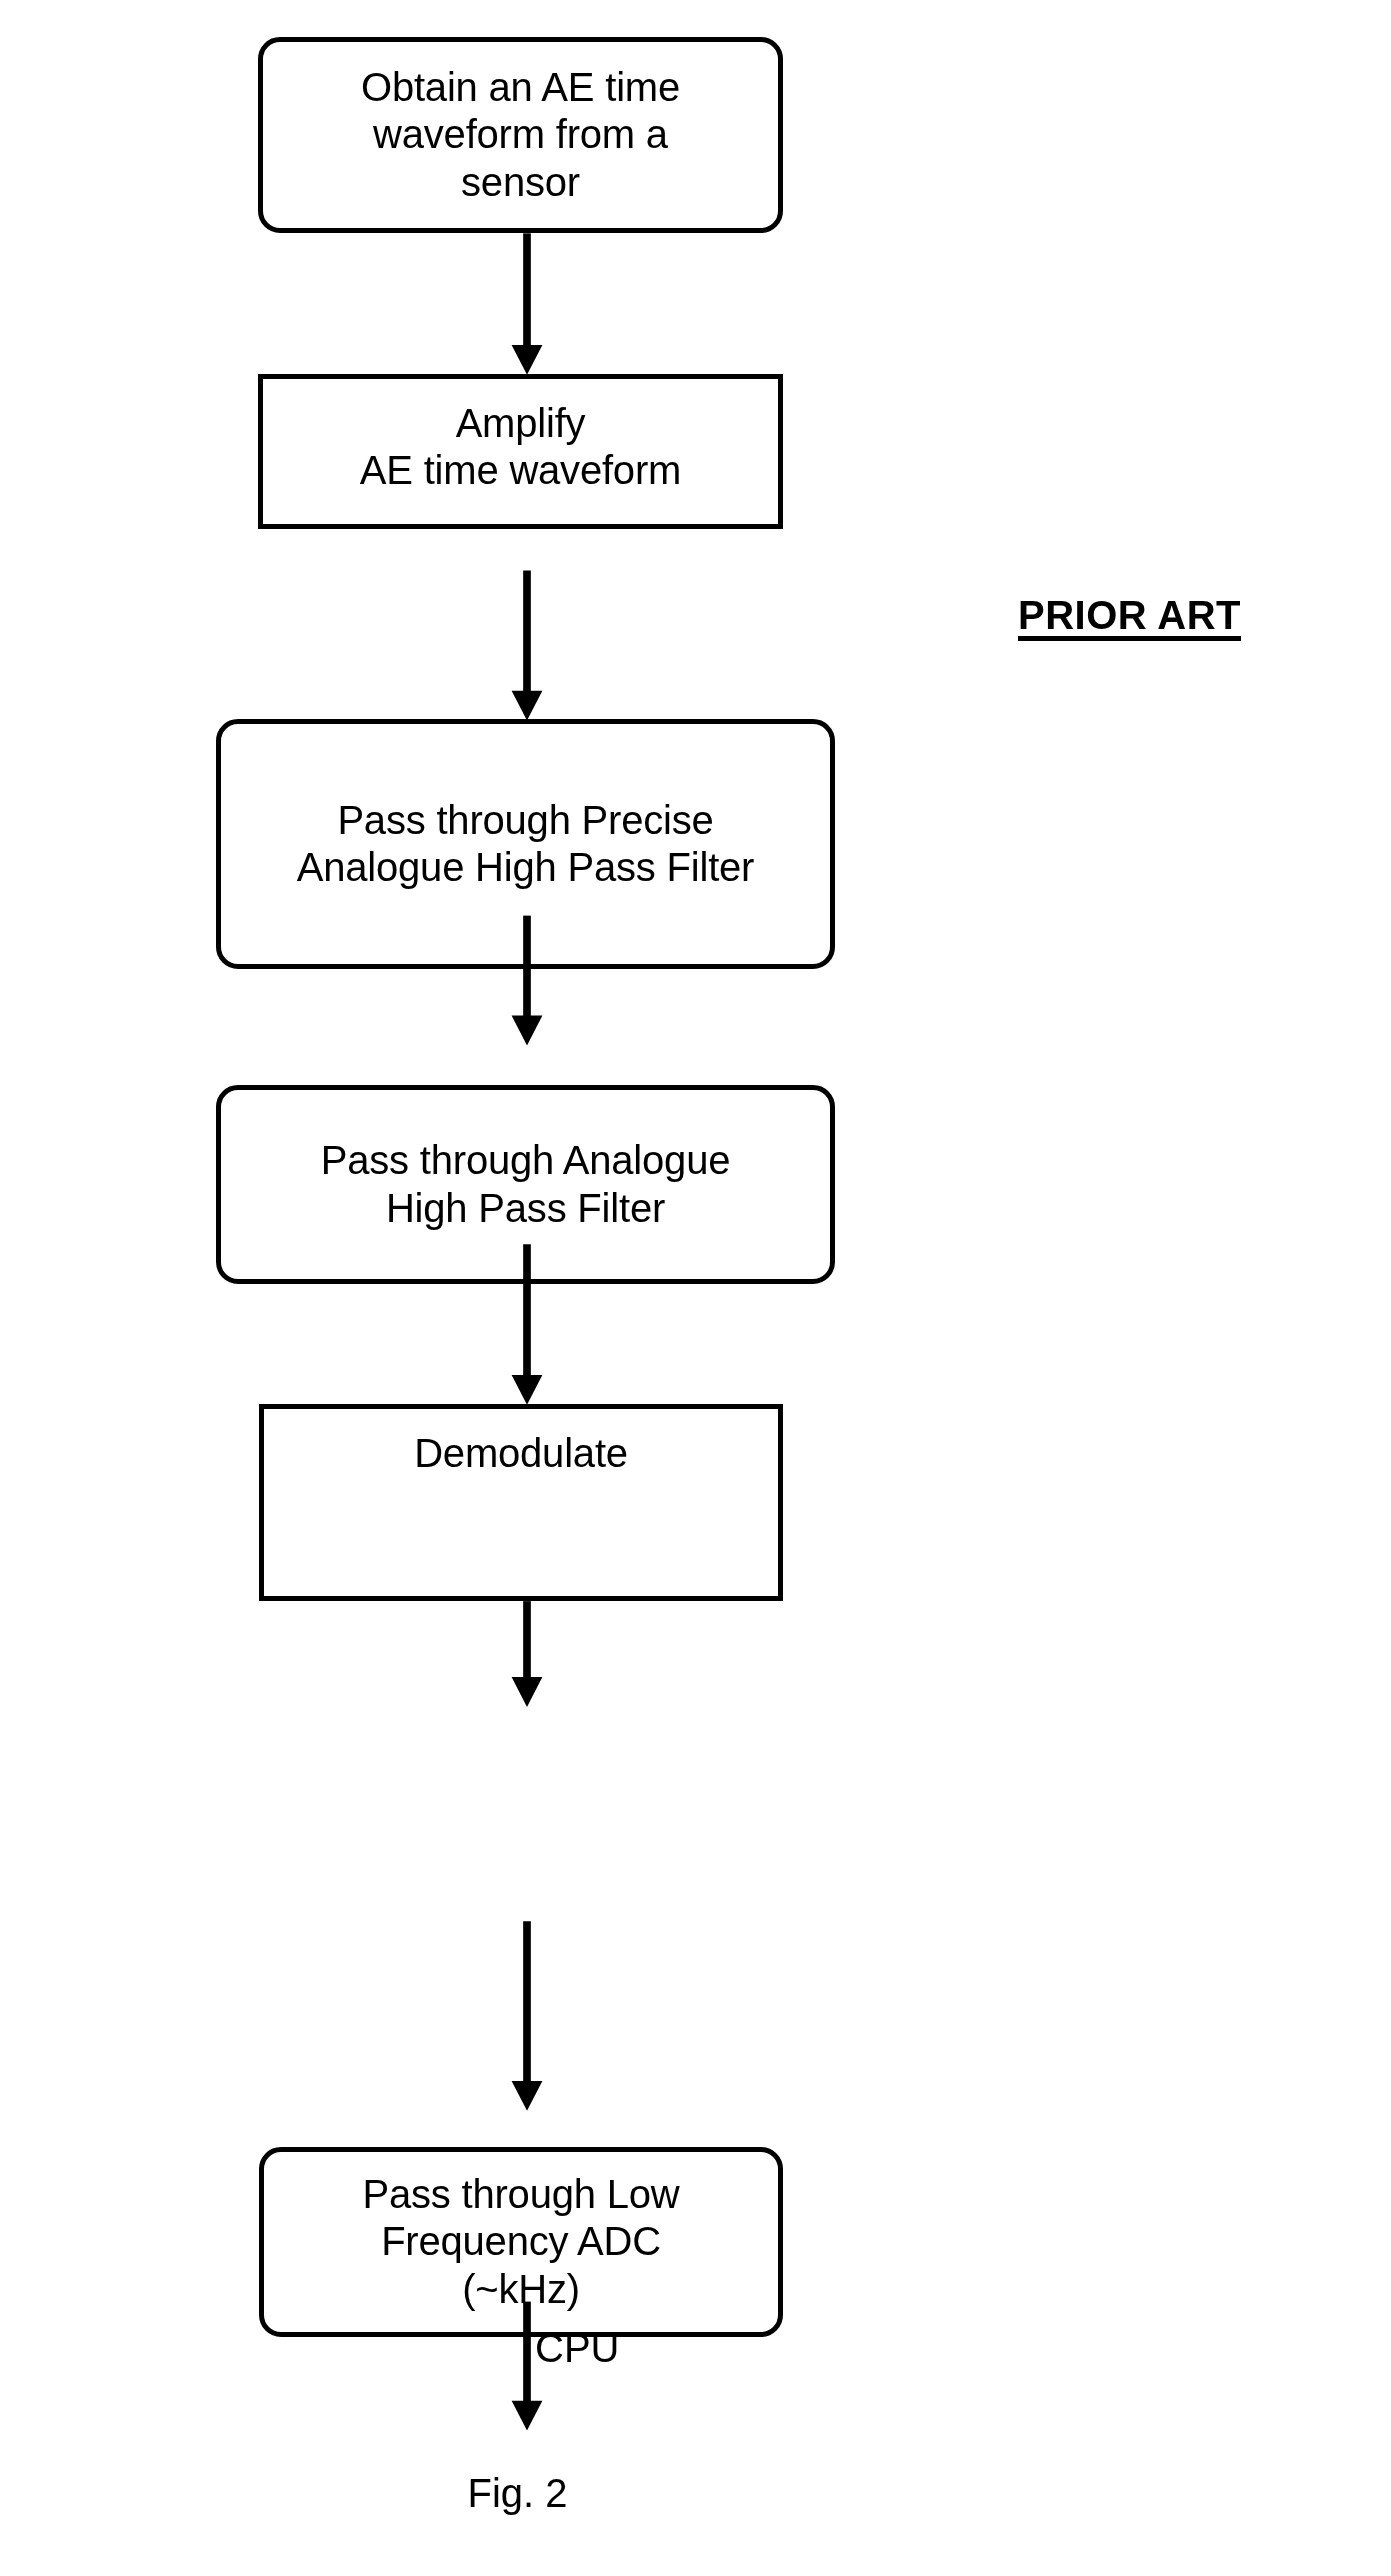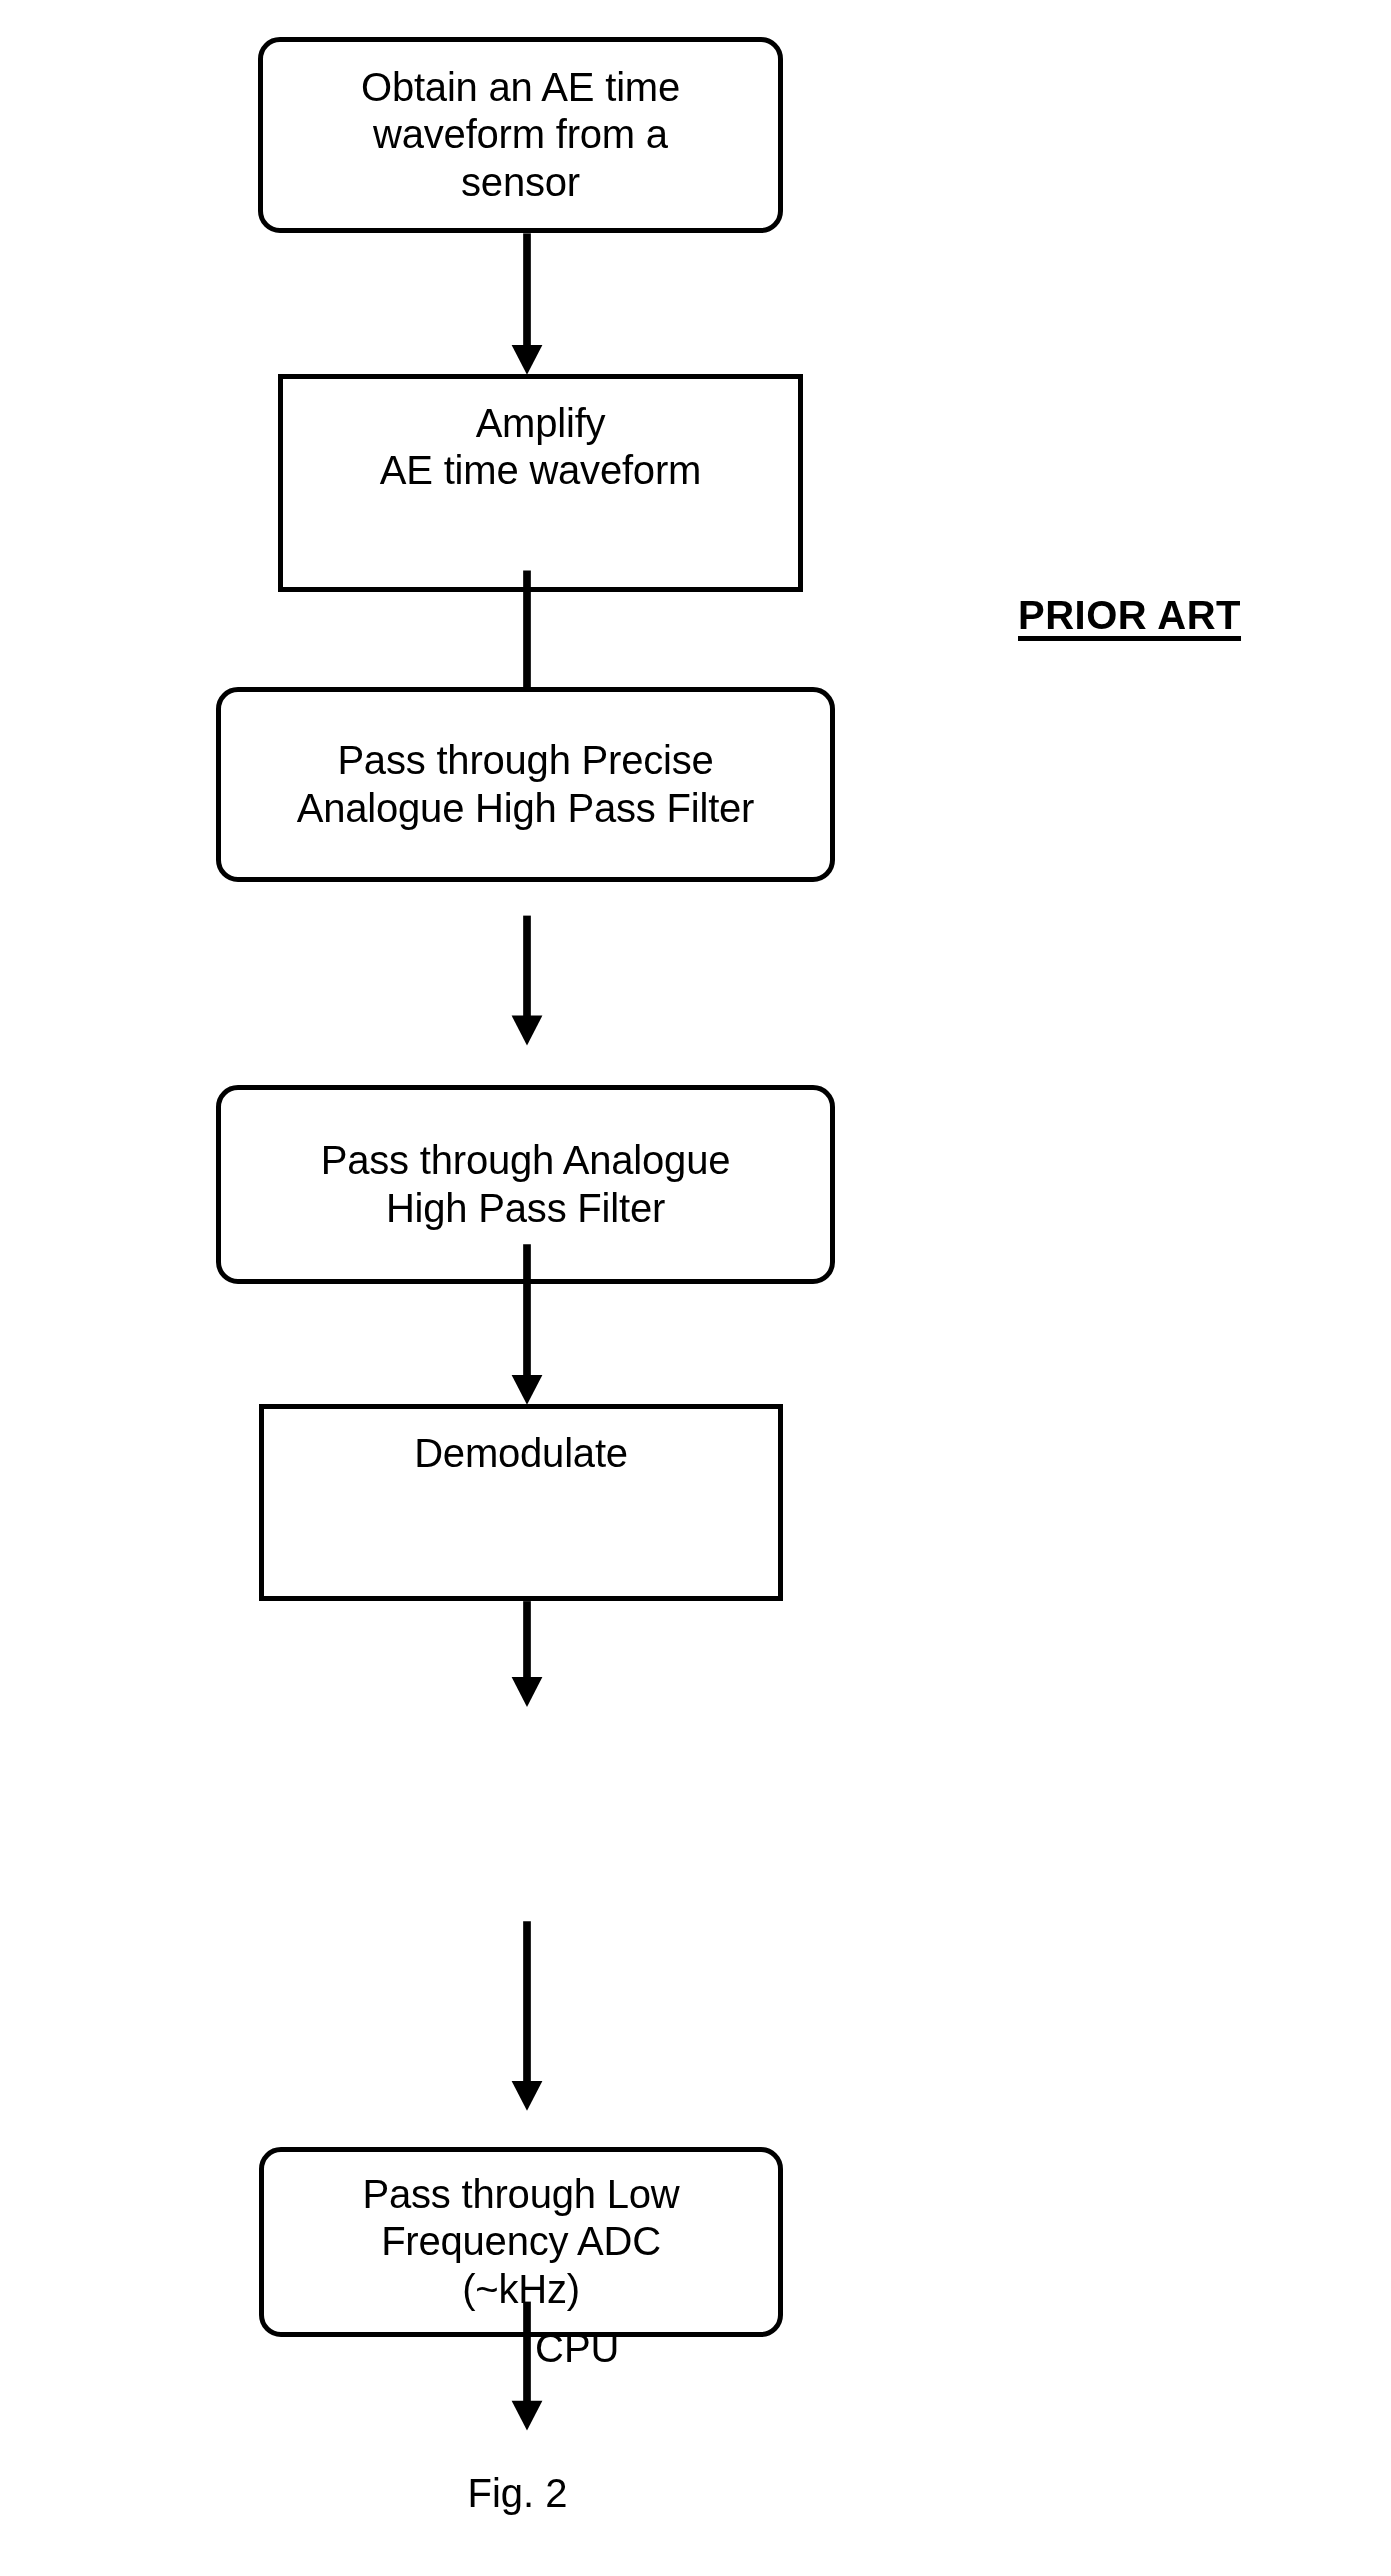--- a/index.html
+++ b/index.html
@@ -79,33 +79,33 @@
 sensor</span>
   </div>
 
   <div class="connector" style="left:502px; top:233px; width:50px; height:143px;">
     <svg width="50" height="143" viewBox="0 0 52 148">
       <line x1="26" y1="0" x2="26" y2="128" stroke="#000" stroke-width="8"></line>
       <polygon points="26,147 10,116 42,116" fill="#000"></polygon>
     </svg>
   </div>
 
-  <div class="flow-box top-text" style="left:258px; top:374px; width:525px; height:218px;margin-left:20px;">
+  <div class="flow-box top-text" style="left:258px; top:374px; width:525px; height:155px;">
     <span class="box-text">Amplify
 AE time waveform</span>
   </div>
 
   <div class="connector" style="left:502px; top:570px; width:50px; height:152px;">
     <svg width="50" height="152" viewBox="0 0 52 157">
       <line x1="26" y1="0" x2="26" y2="137" stroke="#000" stroke-width="8"></line>
       <polygon points="26,156 10,125 42,125" fill="#000"></polygon>
     </svg>
   </div>
 
-  <div class="flow-box center-text" style="left:216px; top:687px; width:619px; height:195px;">
+  <div class="flow-box center-text" style="left:216px; top:719px; width:619px; height:250px;">
     <span class="box-text">Pass through Precise
 Analogue High Pass Filter</span>
   </div>
 
   <div class="connector" style="left:502px; top:915px; width:50px; height:132px;">
     <svg width="50" height="132" viewBox="0 0 52 136">
       <line x1="26" y1="0" x2="26" y2="116" stroke="#000" stroke-width="8"></line>
       <polygon points="26,135 10,104 42,104" fill="#000"></polygon>
     </svg>
   </div>

